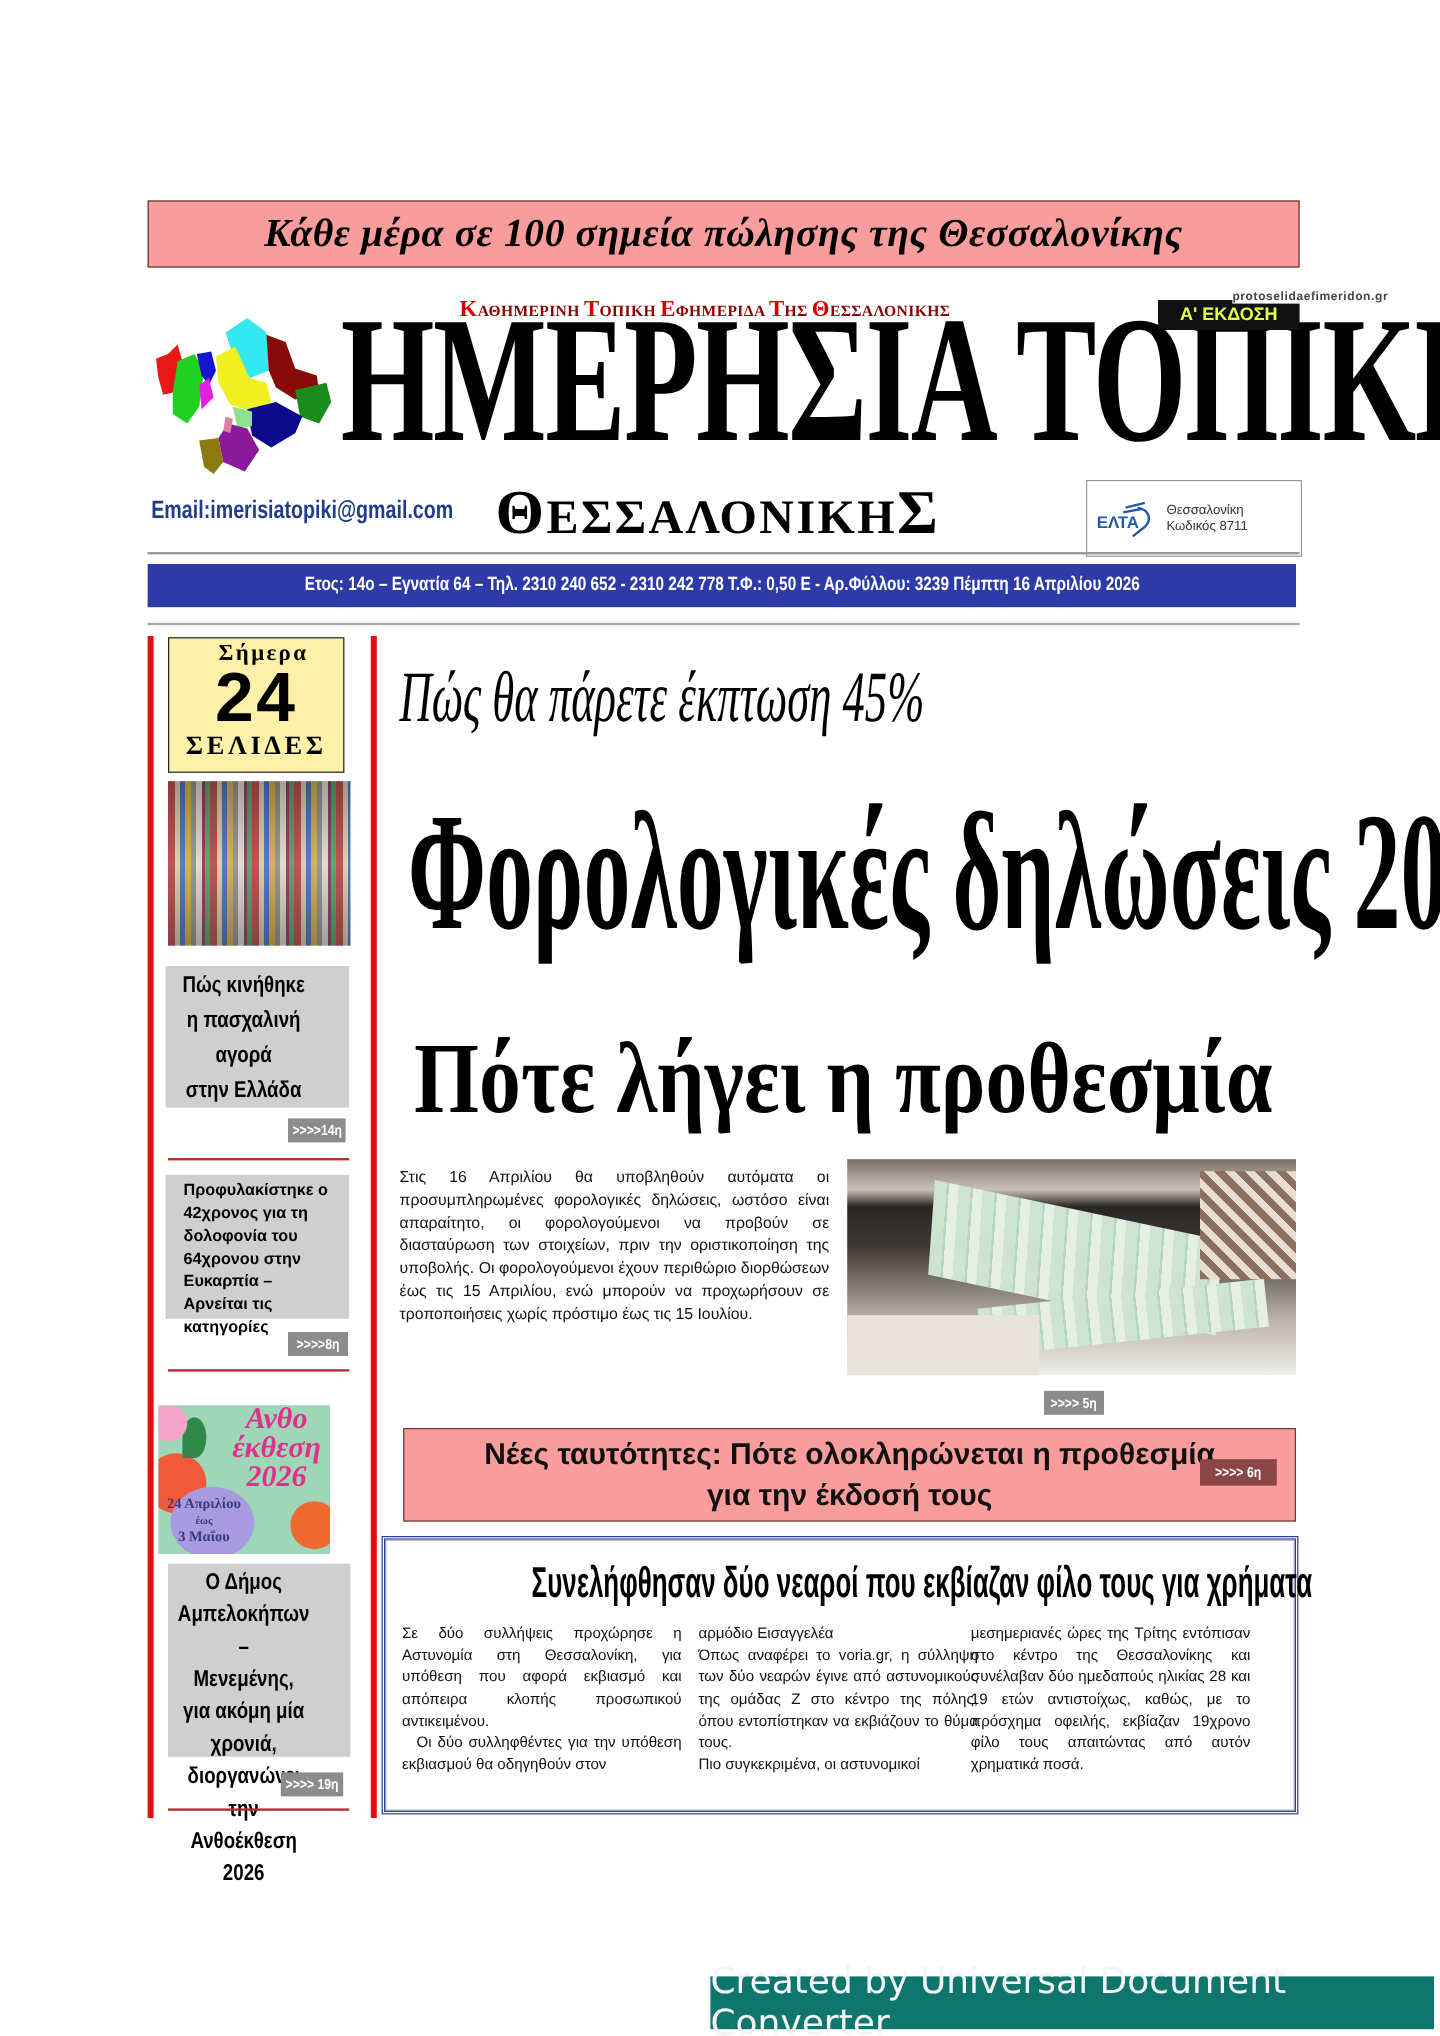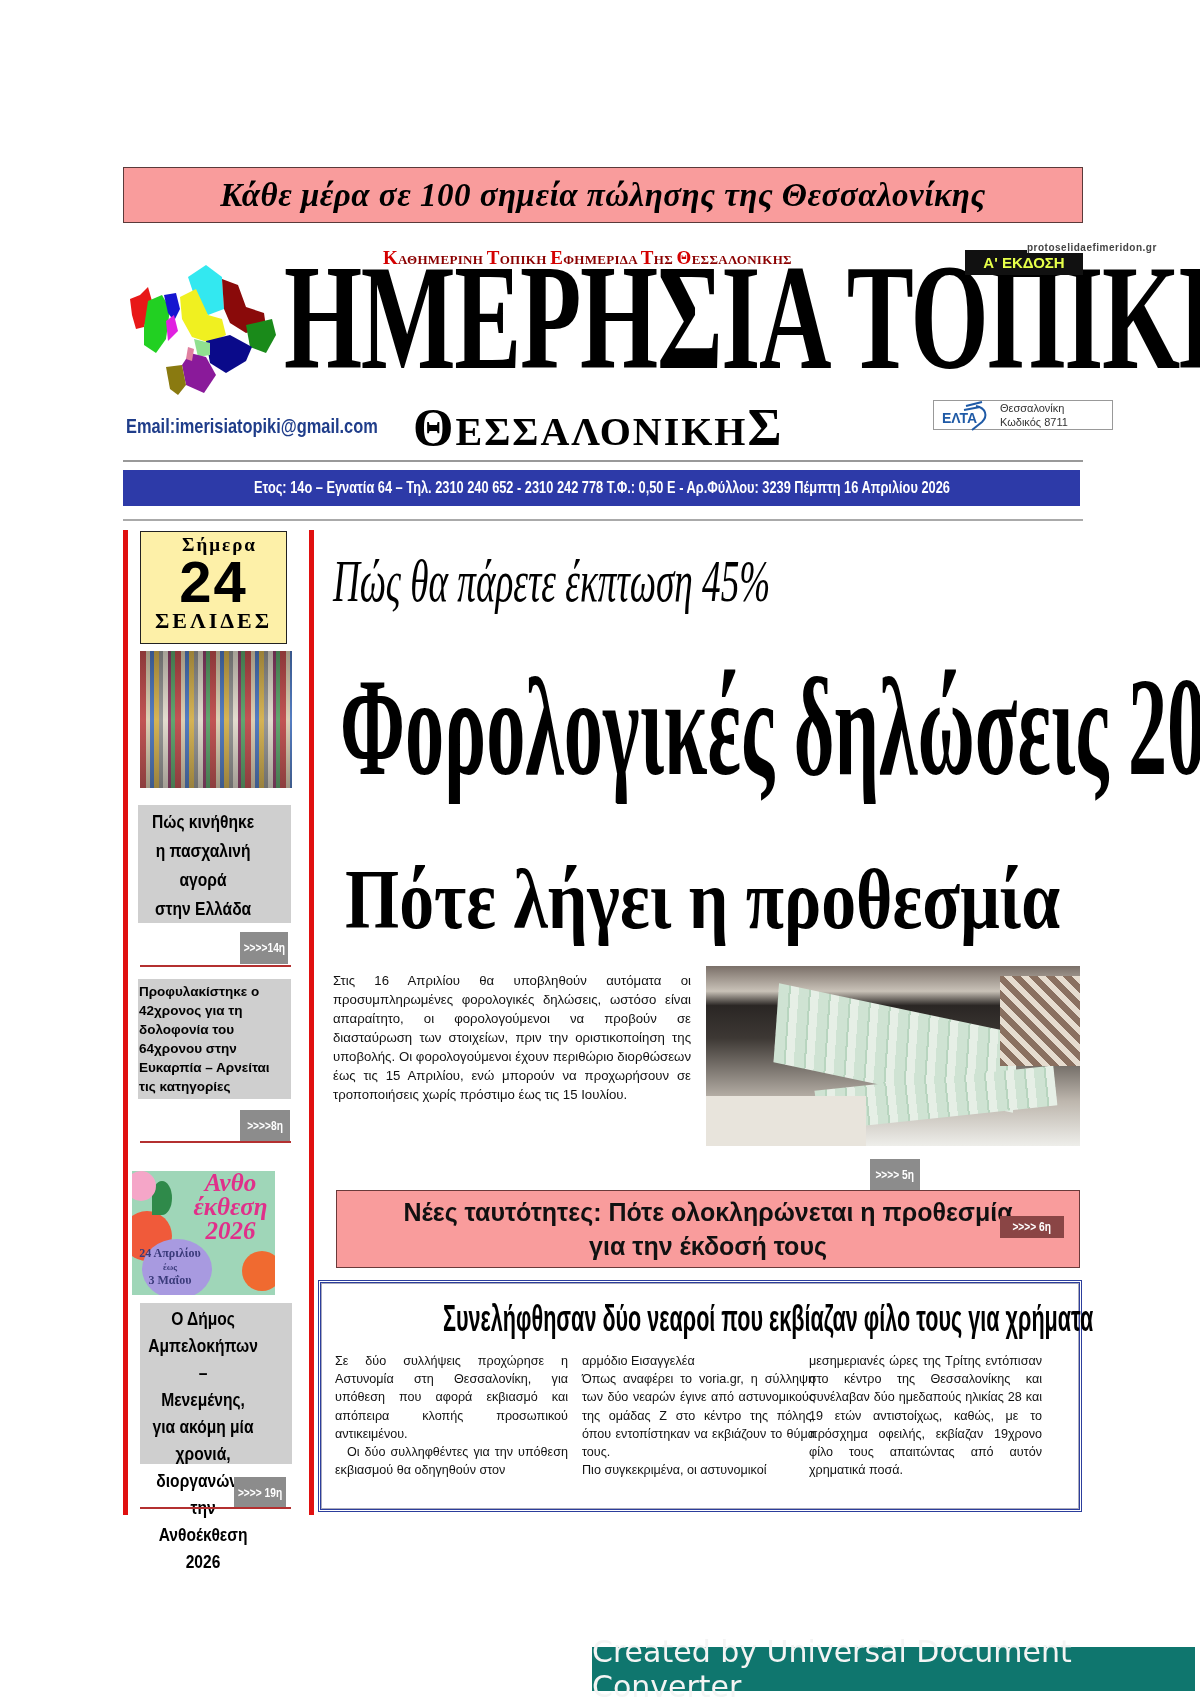--- a/index.html
+++ b/index.html
@@ -17,21 +17,21 @@
   .subline { left: 383px; top: 247px; font-family: "Liberation Serif", serif; font-weight: bold; font-size: 13px; color: #8b0000; letter-spacing: 0.3px; white-space: nowrap; }
   .subline b { color: #d40000; font-size: 19px; }
   .title { left: 284px; top: 248px; width: 800px; height: 138px; font-family: "Liberation Serif", serif; font-weight: bold; font-size: 150px;
     line-height: 138px; white-space: nowrap; transform-origin: left top; transform: scaleX(0.67); letter-spacing: -2px; }
   .edition { left: 965px; top: 250px; width: 118px; height: 25px; background: #111; color: #e6ff4a; font-weight: bold; font-size: 15px;
     display: flex; align-items: center; justify-content: center; }
   .watermark { left: 1027px; top: 242px; font-size: 10px; font-weight: bold; color: #444; letter-spacing: 0.5px; background: #fff; }
   .email { left: 126px; top: 414px; color: #1f3d8a; font-size: 21px; font-weight: bold; transform-origin: left top; transform: scaleX(0.78); white-space: nowrap; }
   .city { left: 413px; top: 398px; font-family: "Liberation Serif", serif; font-weight: bold; font-size: 40px; letter-spacing: 2px; white-space: nowrap; }
   .city .big { font-size: 52px; }
-  .elta { left: 905px; top: 400px; width: 180px; height: 30px; border: 1px solid #999; display: flex; align-items: center; padding-left: 8px; gap: 8px; margin-left: 28px; }
+  .elta { left: 905px; top: 400px; width: 180px; height: 64px; border: 1px solid #999; display: flex; align-items: center; padding-left: 8px; gap: 8px; }
   .elta .logo { width: 50px; height: 34px; position: relative; color: #1f5aa6; font-weight: bold; font-size: 14px; }
   .elta .logo .t { position: absolute; left: 0; top: 12px; }
   .elta .logo svg { position: absolute; left: 20px; top: 0; }
   .elta .txt { font-size: 11px; color: #333; line-height: 14px; }
 
   .hr-gray { left: 123px; top: 460px; width: 960px; height: 1.5px; background: #999; }
   .infobar { left: 123px; top: 470px; width: 957px; height: 36px; background: #2d3aa8; color: #fff; font-size: 16px; font-weight: bold;
     display: flex; align-items: center; justify-content: center; }
   .infobar span { display: inline-block; transform: scaleX(0.8); white-space: nowrap; }
   .hr-gray2 { left: 123px; top: 519px; width: 960px; height: 1.5px; background: #aaa; }
@@ -44,26 +44,26 @@
   .pages .b { font-family: "Liberation Sans", sans-serif; font-size: 58px; line-height: 52px; letter-spacing: 2px; }
   .pages .c { font-size: 22px; line-height: 26px; letter-spacing: 3px; }
 
   .photo-market { left: 140px; top: 651px; width: 152px; height: 137px;
     background: repeating-linear-gradient(90deg, #c04040 0 6px, #e0d0b0 6px 10px, #4070c0 10px 14px, #d8b040 14px 19px, #909090 19px 23px, #e8e0d0 23px 28px, #8a3060 28px 31px, #50a060 31px 35px); }
   .photo-market::after { content:""; position:absolute; inset:0; background: linear-gradient(180deg, rgba(40,40,40,.35), rgba(200,200,200,.15) 50%, rgba(60,60,60,.4)); }
 
   .gray-box { background: #cfcfcf; font-weight: bold; font-size: 19px; line-height: 29px; padding: 2px 4px; text-align: center; }
   .gray-box span { display: inline-block; transform-origin: left center; transform: scaleX(0.82); white-space: pre-line; }
   .story1 { left: 138px; top: 805px; width: 153px; height: 118px; }
-  .more { background: #8c8c8c; color: #fff; font-size: 12px; font-weight: bold; display: flex; align-items: center; justify-content: center; height: 32px; }
+  .more { background: #8c8c8c; color: #fff; font-size: 12px; font-weight: bold; display: flex; align-items: center; justify-content: center; height: 20px; }
   .more span { display: inline-block; transform: scaleX(0.85); white-space: nowrap; }
   .more1 { left: 240px; top: 932px; width: 48px; }
   .redline { height: 2px; background: #b43030; }
   .rl1 { left: 140px; top: 965px; width: 151px; }
-  .story2 { left: 138px; top: 979px; width: 153px; height: 120px; background: #cfcfcf; font-size: 13.5px; font-weight: bold; line-height: 19px; padding: 3px 1px; }
+  .story2 { left: 138px; top: 979px; width: 153px; height: 120px; background: #cfcfcf; font-size: 13.5px; font-weight: bold; line-height: 19px; padding: 3px 15px; }
   .more2 { left: 240px; top: 1110px; width: 50px; }
   .rl2 { left: 140px; top: 1141px; width: 151px; }
   .flower { left: 132px; top: 1171px; width: 143px; height: 124px; background: #9fd6b8; overflow: hidden; }
   .flower .bl { position: absolute; border-radius: 50%; }
   .flower .t1 { position: absolute; left: 56px; top: 0px; font-family: "Liberation Serif", serif; font-weight: bold; font-size: 25px; color: #e0308a; line-height: 24px; text-align: center; width: 85px; font-style: italic; }
   .flower .t2 { position: absolute; left: 2px; top: 76px; width: 72px; text-align: center; font-family: "Liberation Serif", serif; font-weight: bold; font-size: 12px; line-height: 13px; color: #3a3a7a; }
   .story3 { left: 140px; top: 1303px; width: 152px; height: 161px; }
   .story3 span { font-size: 19px; line-height: 27px; }
   .more3 { left: 234px; top: 1477px; width: 52px; }
   .rl3 { left: 140px; top: 1507px; width: 151px; }

